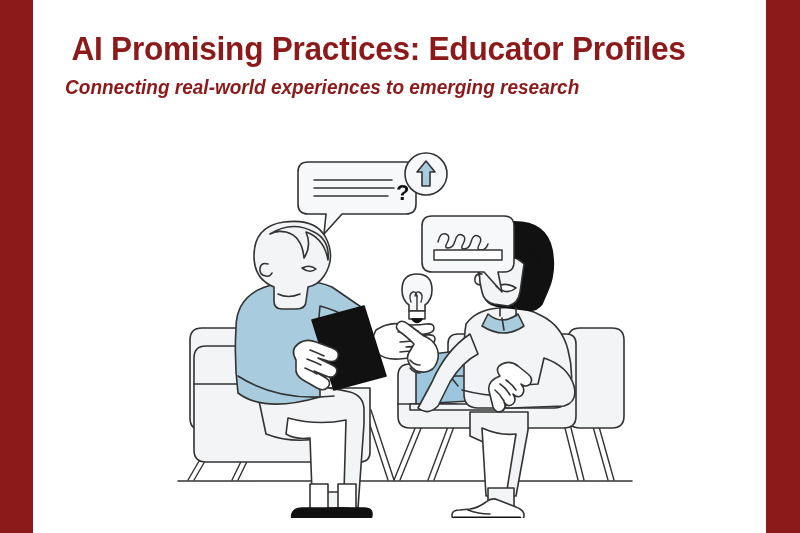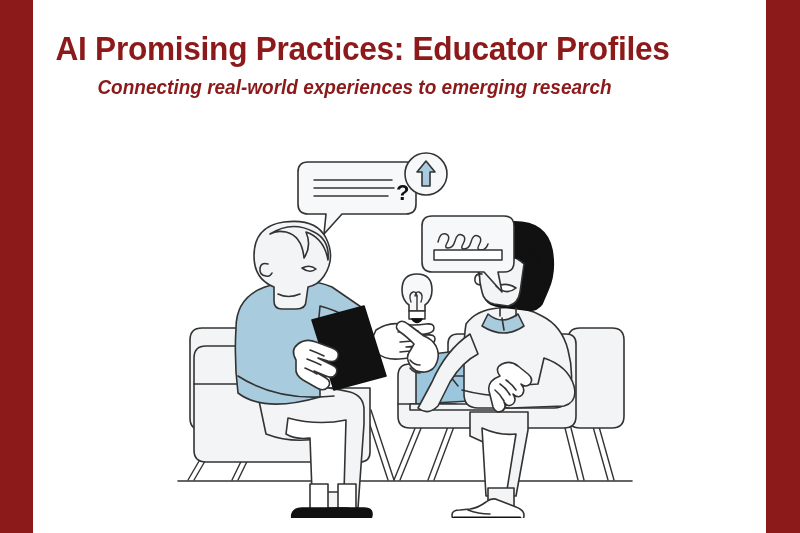--- a/index.html
+++ b/index.html
@@ -24,21 +24,21 @@
     background: #8C1A1A;
   }
   .side-bar.left  { left: 0;  width: 33px; }
   .side-bar.right { left: 766px; width: 34px; }
 
   .header {
     position: absolute;
     left: 33px;
     top: 28px;
     width: 643px;
-    text-align: center;
+    padding-left: 16px;
   }
   .title {
     font-family: "Liberation Sans", sans-serif;
     font-weight: bold;
     font-size: 34px;
     line-height: 40px;
     letter-spacing: -0.3px;
     color: #8C1A1A;
     margin: 0;
     transform: scaleX(0.93);

